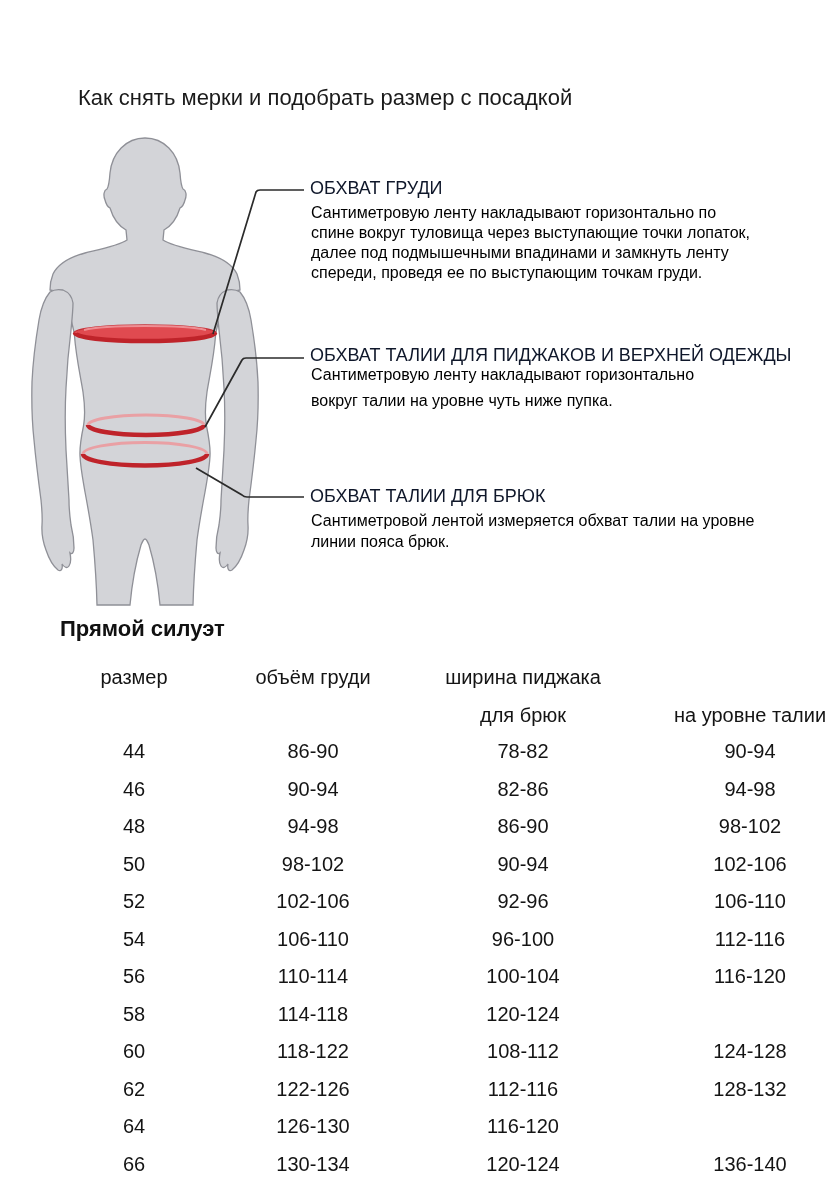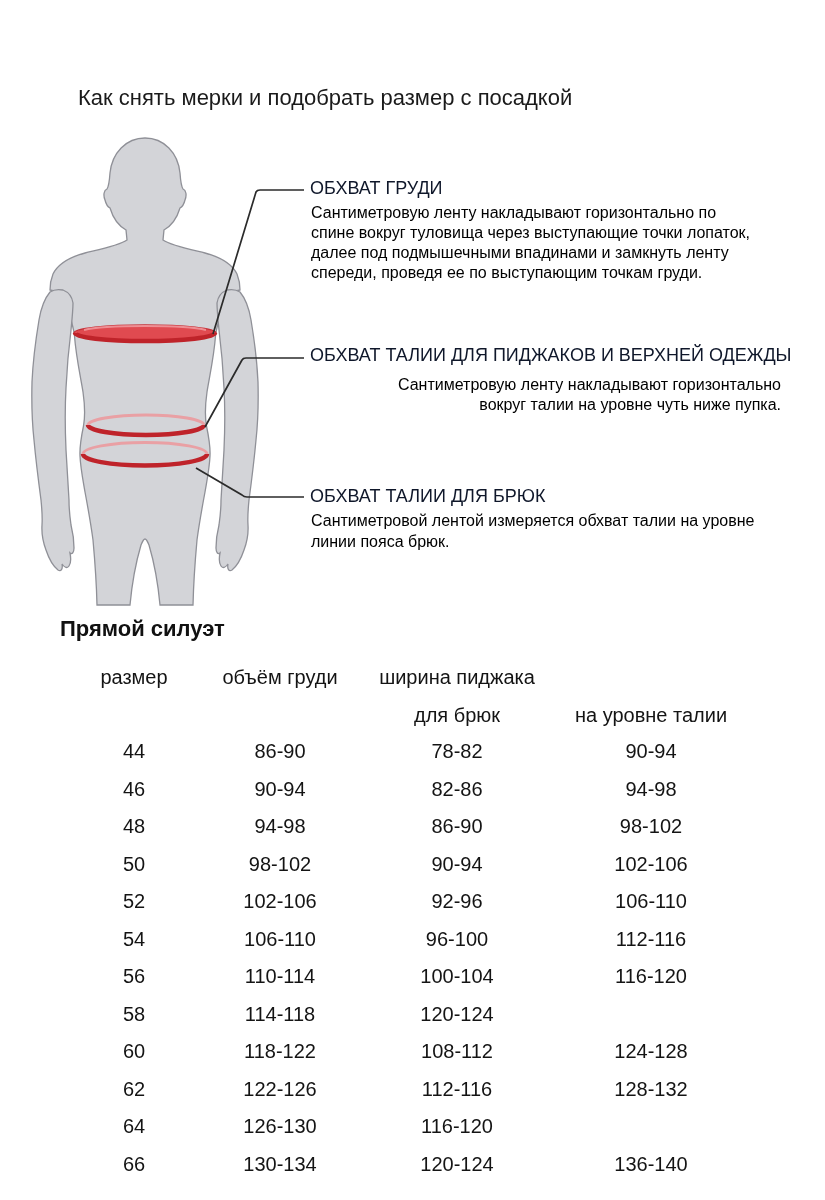--- a/index.html
+++ b/index.html
@@ -34,30 +34,31 @@
   #mh1 { top:178px; }
   #mh2 { top:345px; }
   #mh3 { top:486px; }
 
   .m-desc {
     position:absolute; left:311px; width:470px;
     font-size:16px; color:#000000;
     white-space:pre-line;
   }
   #mp1 { top:203px; line-height:20px; }
-  #mp2 { top:375px; line-height:20px;text-align:right; }
+  #mp2 { top:362px; line-height:26px; }
   #mp3 { top:510px; line-height:21px; }
 
   .table-title {
     position:absolute; left:60px; top:616px; width:700px;
     text-align:left; font-size:22px; font-weight:700; color:#111;
   }
   .grid {
     display:grid;
     grid-template-columns:148px 144px 210px 178px;
+    gap:33px;
   }
   .cell { text-align:center; font-size:20px; color:#141414; }
   .thead1 { position:absolute; left:60px; top:666px; width:700px; }
   .thead2 { position:absolute; left:60px; top:704px; width:700px; }
   .trows  { position:absolute; left:60px; top:733px; width:700px; }
   .trow   { height:37.5px; align-items:center; }
 </style>
 </head>
 <body>
 

